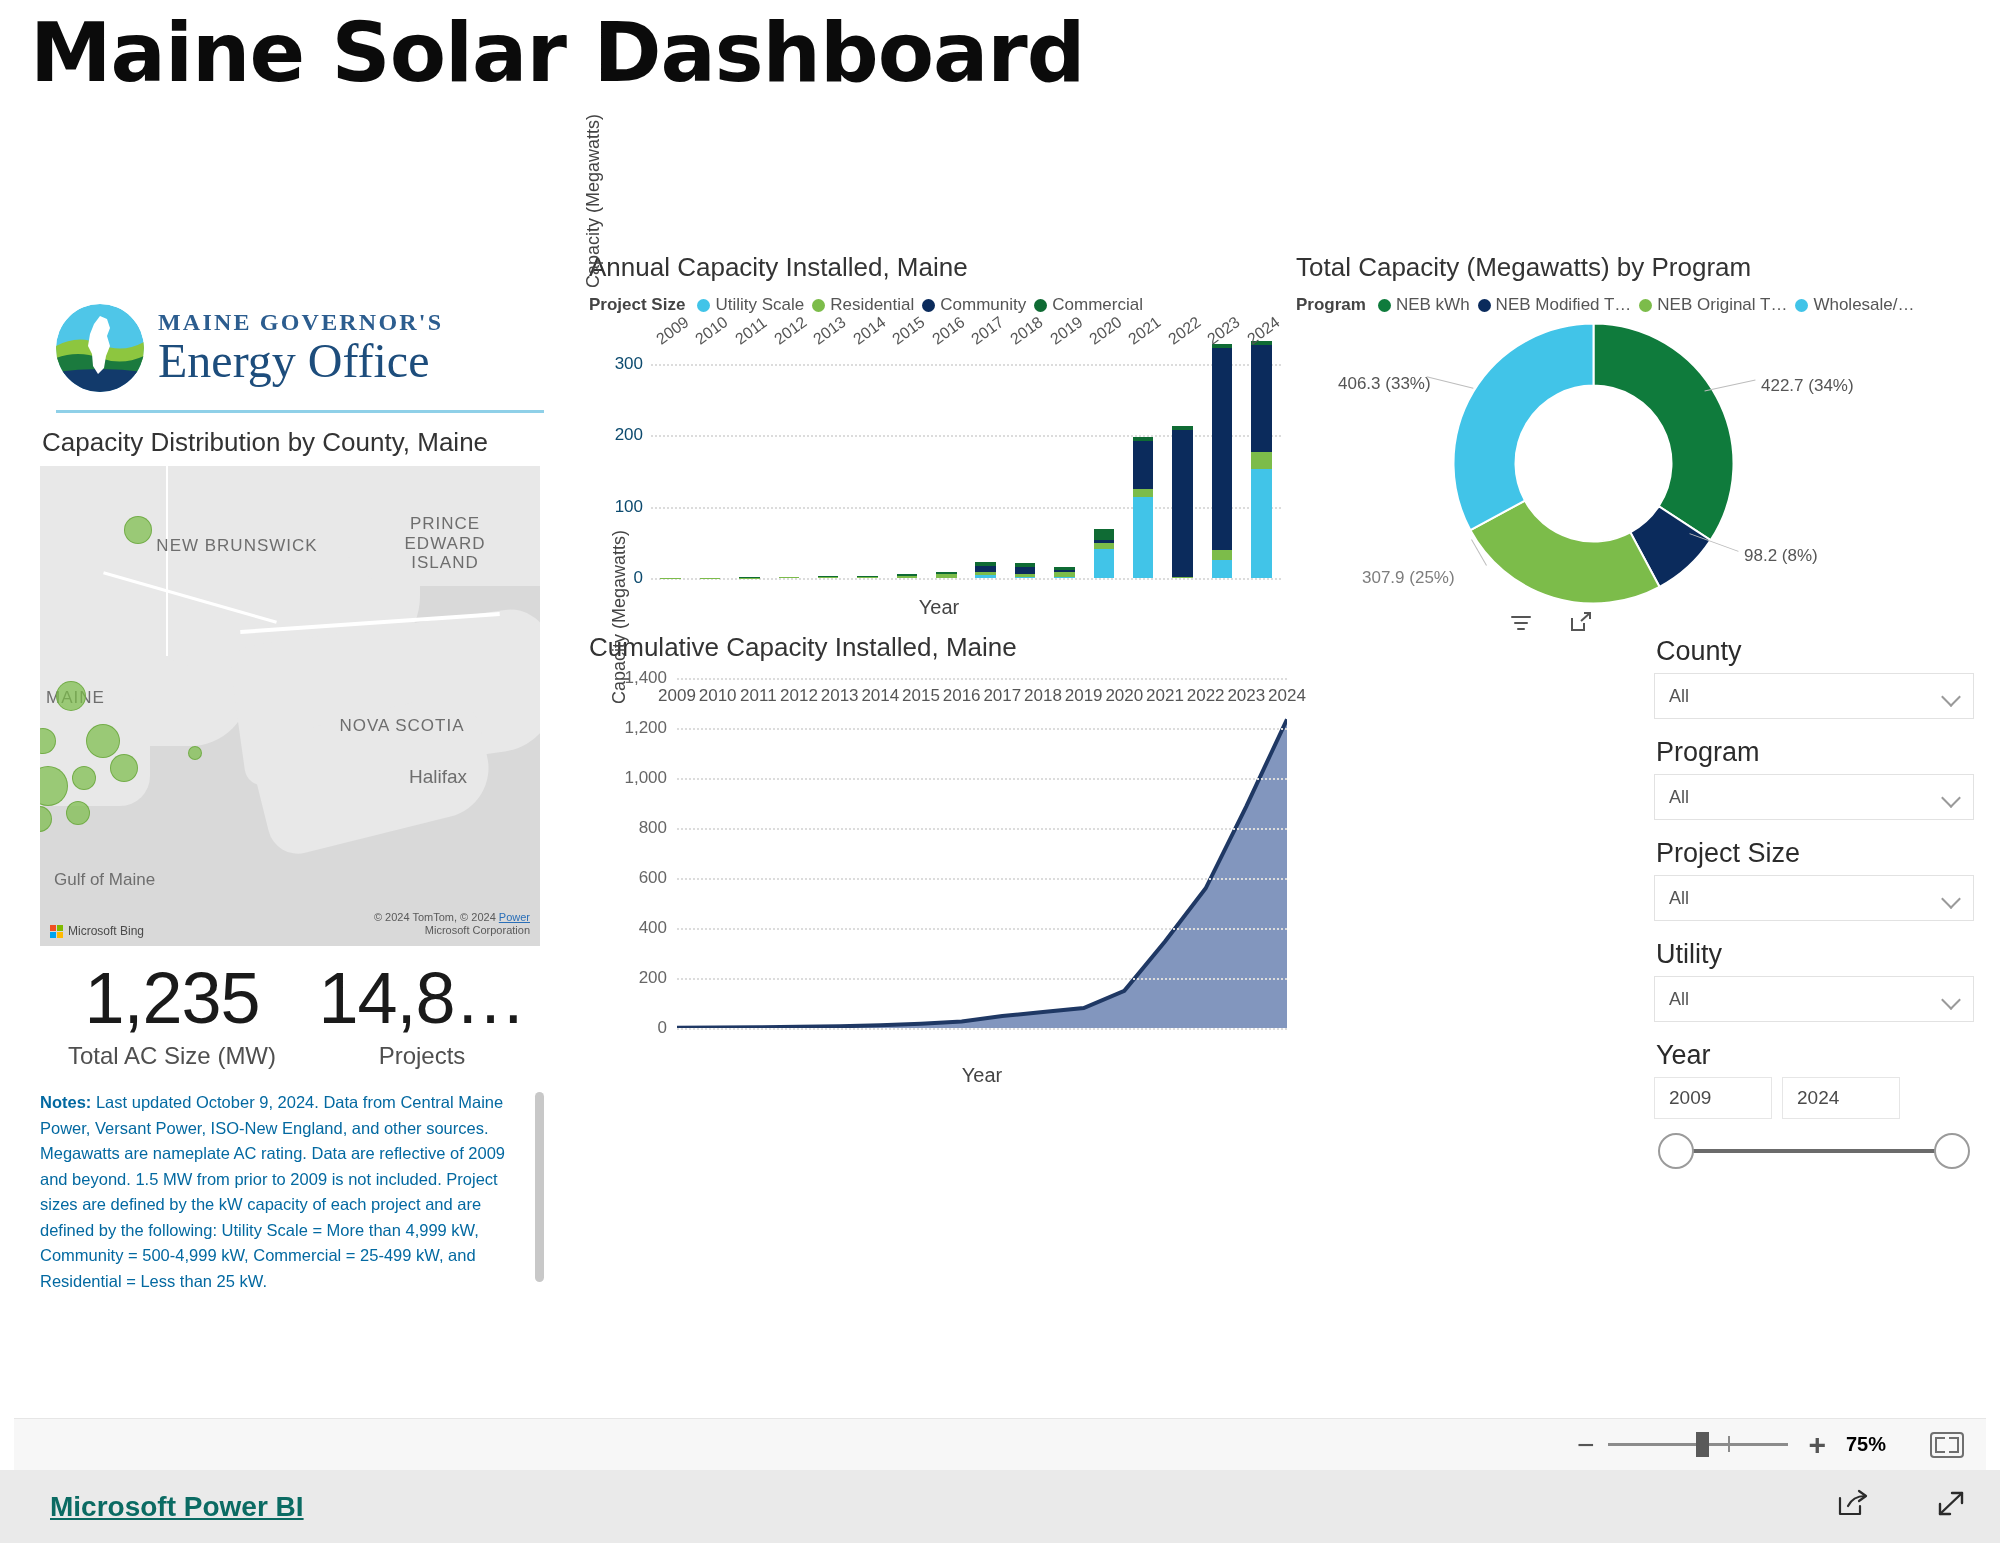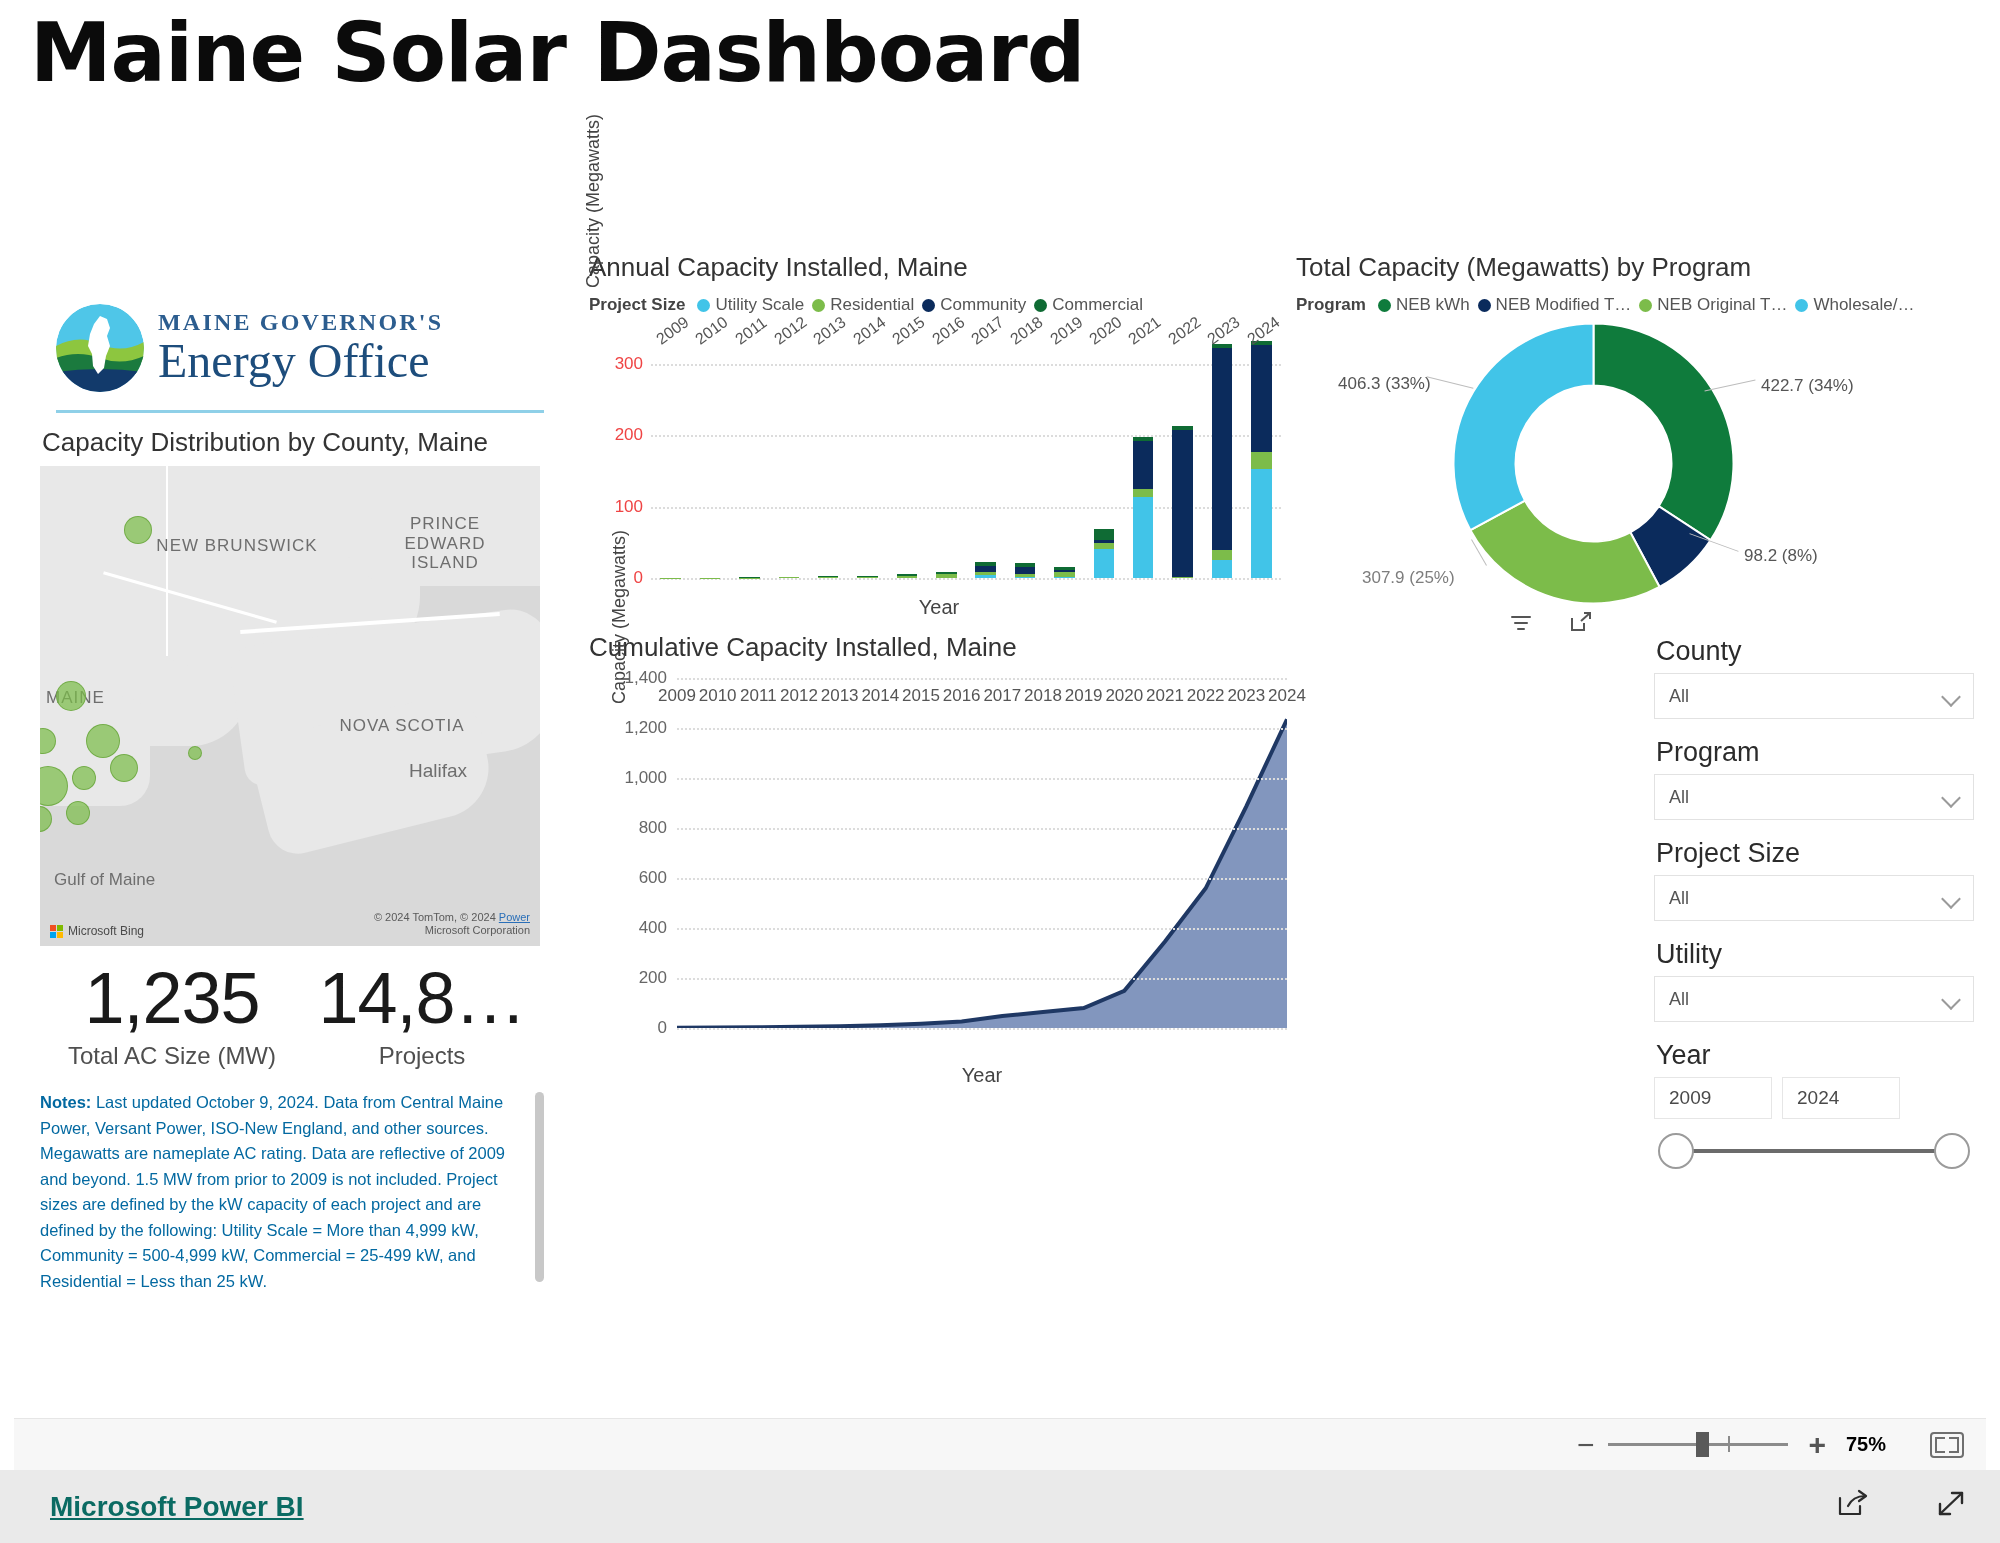--- a/index.html
+++ b/index.html
@@ -110,21 +110,21 @@
 
   
   #bar-card { position:absolute; left:575px; top:-24px; width:700px; height:410px; }
   #bar-plot { position:absolute; left:62px; top:76px; width:630px; height:250px; }
   #bar-ylab {
     position:absolute; left:-6px; top:74px; width:250px;
     transform:rotate(-90deg); transform-origin:left top;
     font-size:18px; color:#444; text-align:center;
   }
   .bar-ytick {
-    position:absolute; right:calc(100% + 8px); font-size:17px; color:#ef4444;
+    position:absolute; right:calc(100% + 8px); font-size:17px; color:#0c4a6e;
     transform:translateY(-50%); white-space:nowrap;text-align:center;
   }
   .gridline { position:absolute; left:0; right:0; border-top:2px dotted #dcdcdc; }
   .bar-col { position:absolute; bottom:0; width:22px; display:flex; flex-direction:column-reverse;}
   .seg { width:100%; }
   .bar-xtick {
     position:absolute; top:6px; font-size:16px; color:#555;
     transform:rotate(-36deg); transform-origin:left top; white-space:nowrap;
   }
   #bar-xlab { position:absolute; left:0; right:0; top:344px; text-align:center; font-size:20px; color:#444;}
@@ -252,21 +252,21 @@
       <div class="land" style="left:-40px; top:230px; width:150px; height:110px; border-radius:0 30px 30px 0;"></div>
 
       <div class="river" style="left:126px; top:-10px; width:2px; height:200px;"></div>
       <div class="river" style="left:60px; top:130px; width:180px; height:3px; transform:rotate(16deg);"></div>
       <div class="river" style="left:200px; top:155px; width:260px; height:4px; transform:rotate(-4deg);"></div>
 
       <div class="map-label" style="left:112px; top:70px; width:170px;">NEW BRUNSWICK</div>
       <div class="map-label" style="left:350px; top:48px; width:110px;">PRINCE<br>EDWARD<br>ISLAND</div>
       <div class="map-label" style="left:6px; top:222px; width:90px; text-align:left;">MAINE</div>
       <div class="map-label" style="left:292px; top:250px; width:140px;">NOVA SCOTIA</div>
-      <div class="map-label" style="left:348px; top:294px; width:100px; font-size:19px; letter-spacing:0;">Halifax</div>
+      <div class="map-label" style="left:348px; top:300px; width:100px; font-size:19px; letter-spacing:0;">Halifax</div>
 
       <div class="bubble" style="left:84px; top:50px; width:28px; height:28px;"></div>
       <div class="bubble" style="left:16px; top:215px; width:30px; height:30px;"></div>
       <div class="bubble" style="left:46px; top:258px; width:34px; height:34px;"></div>
       <div class="bubble" style="left:-10px; top:262px; width:26px; height:26px;"></div>
       <div class="bubble" style="left:70px; top:288px; width:28px; height:28px;"></div>
       <div class="bubble" style="left:32px; top:300px; width:24px; height:24px;"></div>
       <div class="bubble" style="left:-12px; top:300px; width:40px; height:40px;"></div>
       <div class="bubble" style="left:26px; top:335px; width:24px; height:24px;"></div>
       <div class="bubble" style="left:-14px; top:340px; width:26px; height:26px;"></div>

